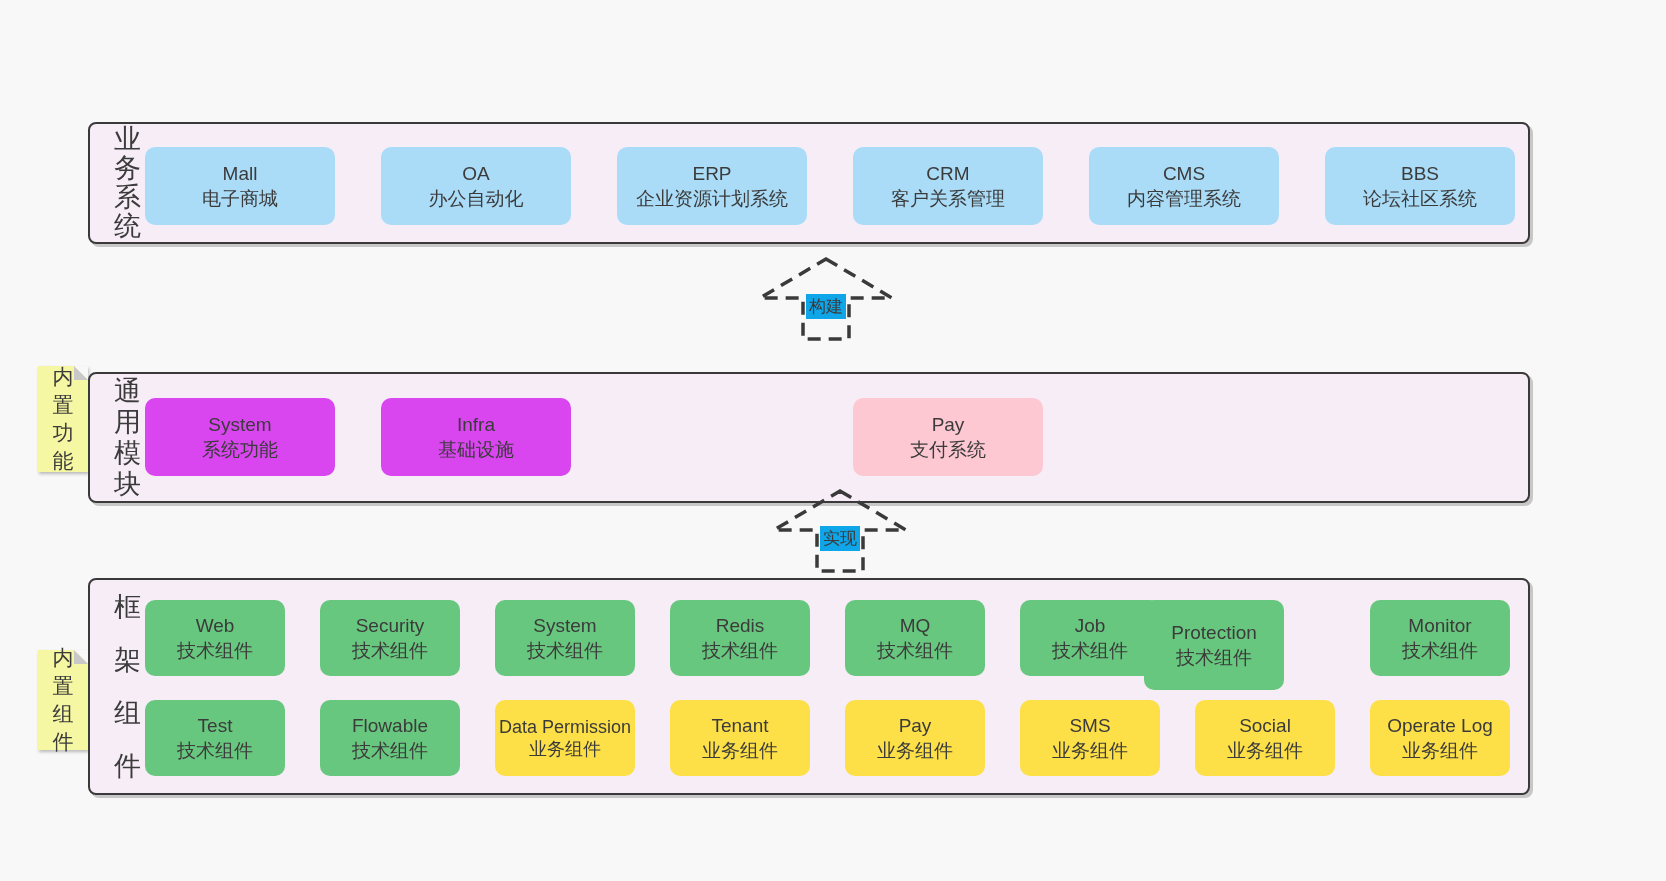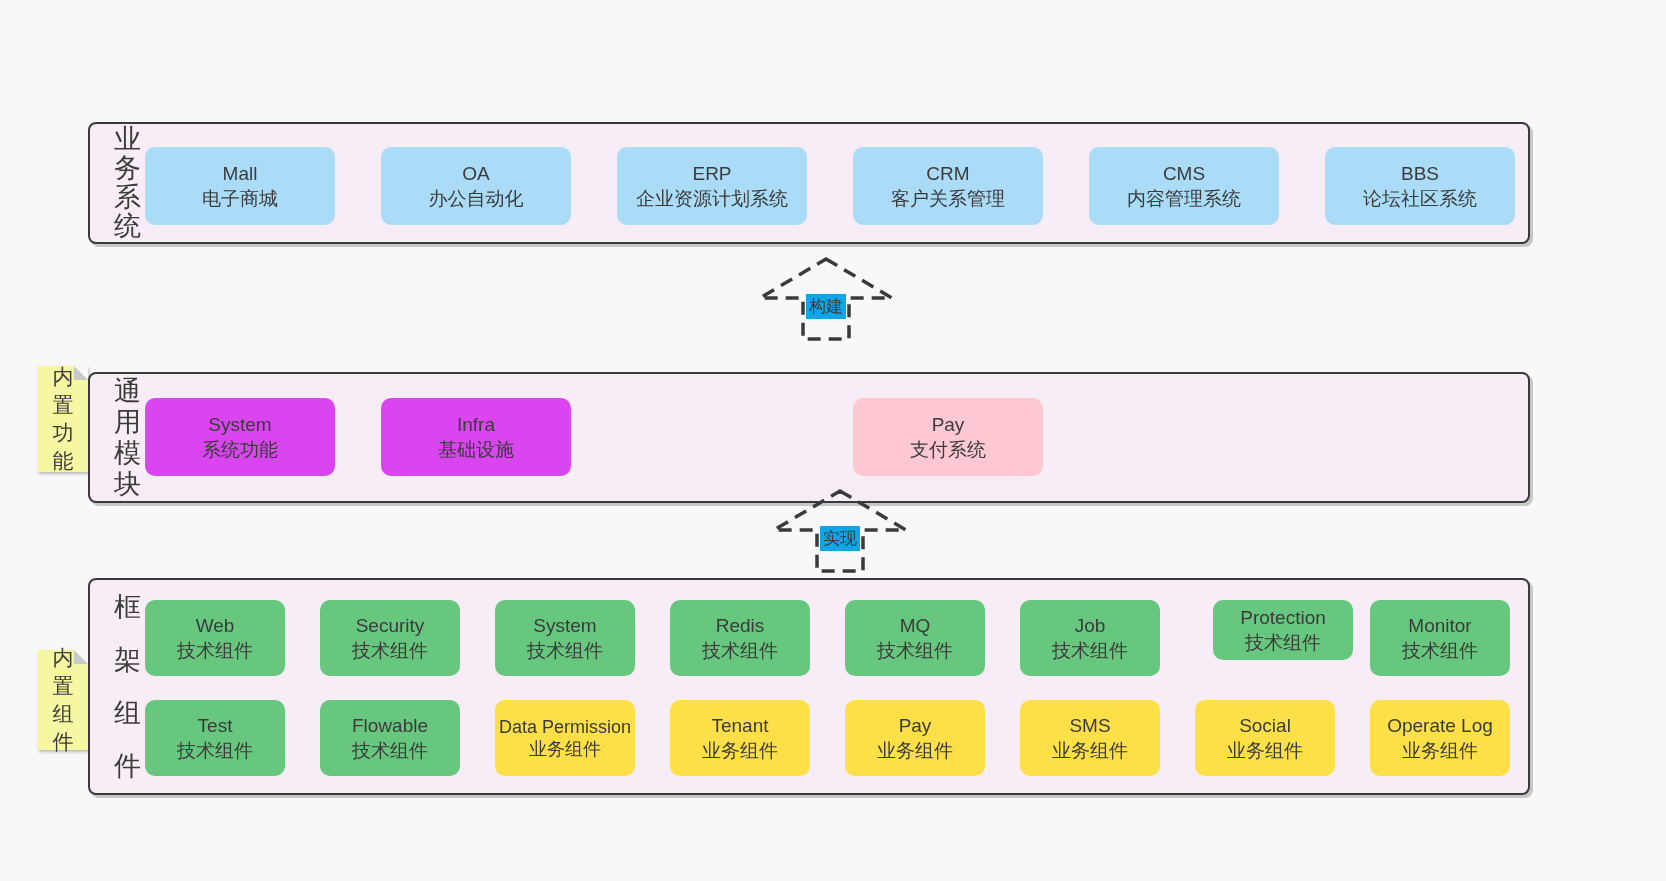--- a/index.html
+++ b/index.html
@@ -143,21 +143,21 @@
     <span class="zh">技术组件</span>
   </div>
   <div class="box green" style="left:755px;top:20px;width:140px;height:76px">
     <span class="en">MQ</span>
     <span class="zh">技术组件</span>
   </div>
   <div class="box green" style="left:930px;top:20px;width:140px;height:76px">
     <span class="en">Job</span>
     <span class="zh">技术组件</span>
   </div>
-  <div class="box green" style="left:1123px;top:20px;width:140px;height:60px">
+  <div class="box green" style="left:1054px;top:20px;width:140px;height:90px">
     <span class="en">Protection</span>
     <span class="zh">技术组件</span>
   </div>
   <div class="box green" style="left:1280px;top:20px;width:140px;height:76px">
     <span class="en">Monitor</span>
     <span class="zh">技术组件</span>
   </div>
 
   <div class="box green" style="left:55px;top:120px;width:140px;height:76px">
     <span class="en">Test</span>

